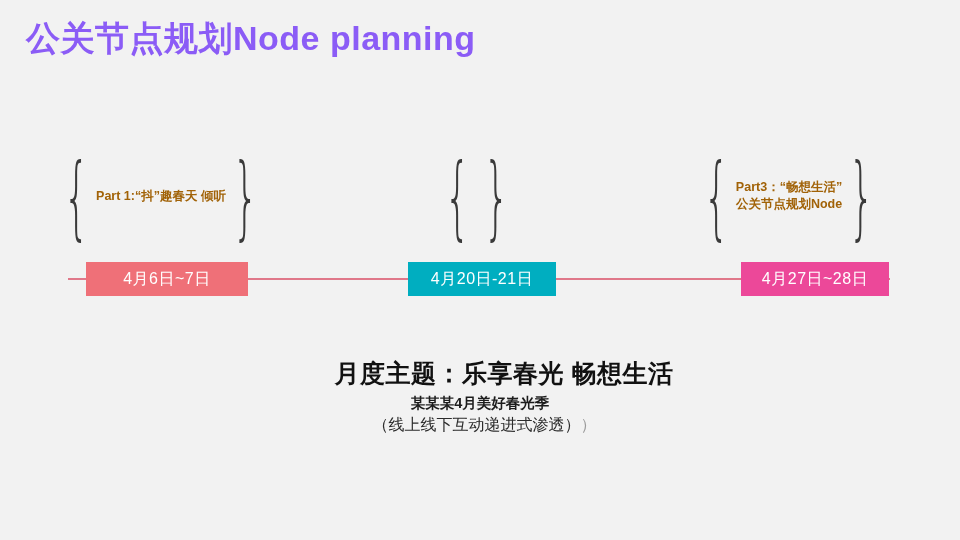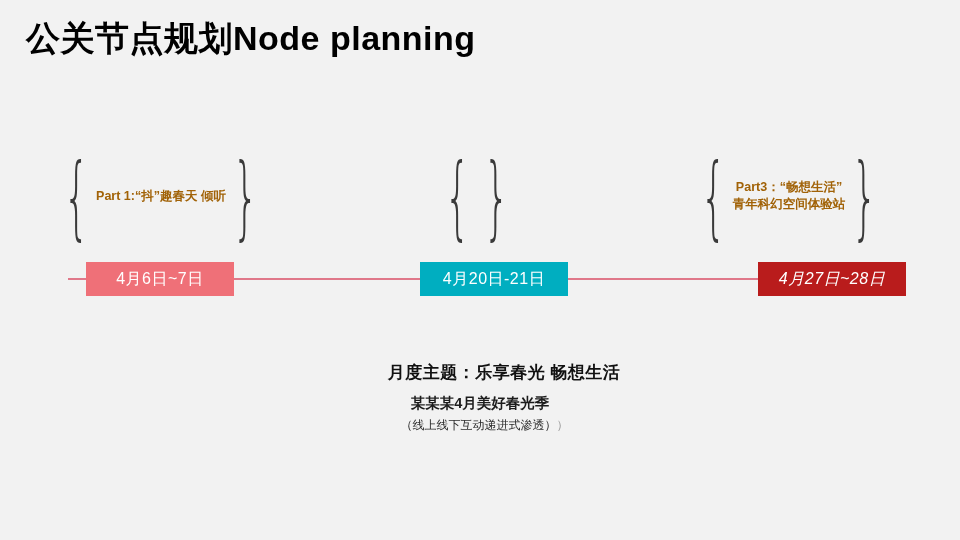--- a/index.html
+++ b/index.html
@@ -15,21 +15,21 @@
     position: relative;
   }
 
   
   .page-title {
     position: absolute;
     left: 26px;
     top: 16px;
     font-size: 34px;
     font-weight: 700;
-    color: #000000;
+    color: #8b5cf6;
     letter-spacing: 0.5px;
     white-space: nowrap;
     line-height: 44px;
   }
 
   
   .bracket-group {
     position: absolute;
     top: 158px;
     height: 76px;
@@ -79,49 +79,49 @@
     height: 34px;
     display: flex;
     align-items: center;
     justify-content: center;
     font-size: 16px;
     font-weight: 400;
     color: #ffffff;
     letter-spacing: 0.5px;
     white-space: nowrap;
   }
-  #badge-1 { left: 86px;  width: 148px; background: #ef7078; }
-  #badge-2 { left: 408px; width: 148px; background: #00aec0; margin-left: 12px; }
-  #badge-3 { left: 758px; width: 148px; background: #b91c1c; font-style: italic; }
+  #badge-1 { left: 86px;  width: 162px; background: #ef7078; }
+  #badge-2 { left: 408px; width: 148px; background: #00aec0; }
+  #badge-3 { left: 741px; width: 148px; background: #ec4899; }
 
   
   .bottom-block {
     position: absolute;
     left: 0;
     top: 356px;
     width: 960px;
     text-align: center;
   }
   .monthly-theme {
-    font-size: 17px;
+    font-size: 25px;
     font-weight: 700;
     color: #111111;
     line-height: 34px;
     letter-spacing: 0.5px;
     padding-left: 48px;
   }
   .sub-line {
     font-size: 14.5px;
     font-weight: 700;
     color: #1c1c1c;
     line-height: 22px;
     margin-top: 2px;
   }
   .sub-line-2 {
-    font-size: 12px;
+    font-size: 16px;
     font-weight: 400;
     color: #2b2b2b;
     line-height: 22px;
     margin-left: 9px;
   }
   .trailing-paren {
     color: #9a9a9a;
     font-weight: 400;
   }
 </style>
@@ -142,21 +142,21 @@
   <span class="brace brace-left">{</span>
   <div class="group-text">
   </div>
   <span class="brace brace-right">}</span>
 </div>
 
 <div class="bracket-group" id="group-3">
   <span class="brace brace-left">{</span>
   <div class="group-text">
     <div>Part3：“畅想生活”</div>
-    <div>青年科幻空间体验站</div>
+    <div>公关节点规划Node</div>
   </div>
   <span class="brace brace-right">}</span>
 </div>
 
 <div class="timeline-rule"></div>
 
 <div class="date-badge" id="badge-1">4月6日~7日</div>
 <div class="date-badge" id="badge-2">4月20日-21日</div>
 <div class="date-badge" id="badge-3">4月27日~28日</div>
 

